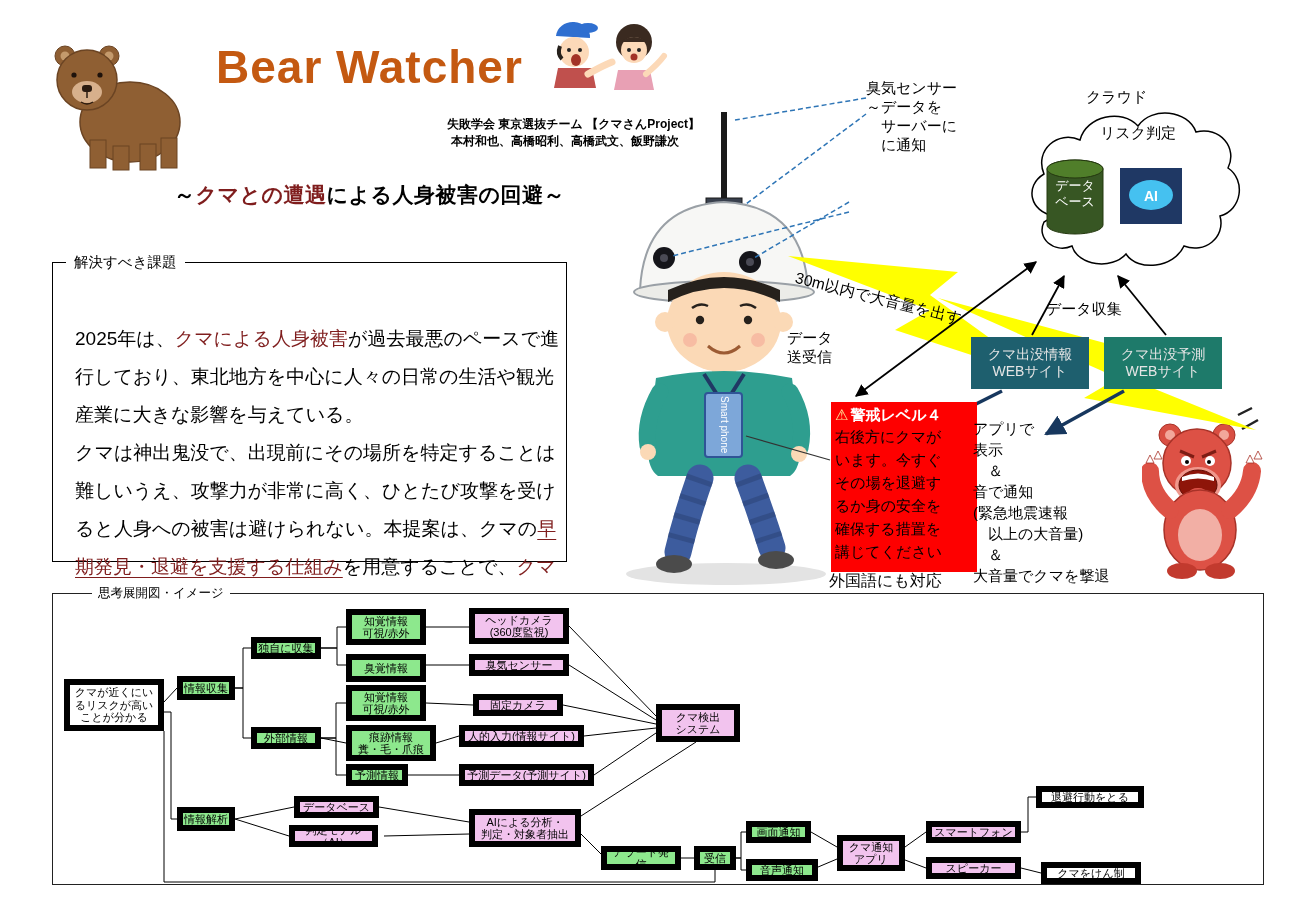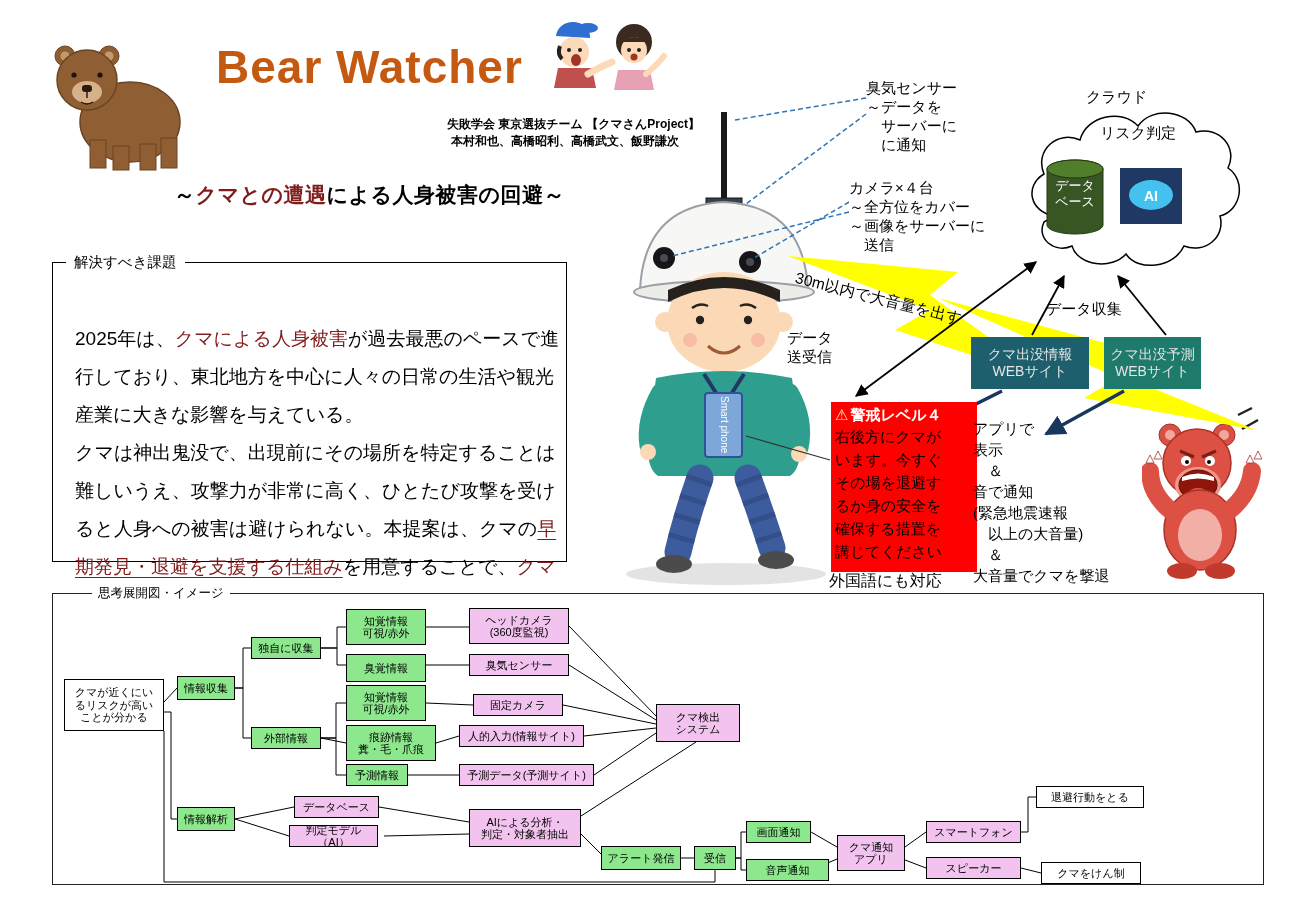--- a/index.html
+++ b/index.html
@@ -12,21 +12,21 @@
   #subtitle{left:174px;top:181px;font-size:21px;font-weight:bold;letter-spacing:.5px;}
   .red{color:#7f1d1d;}
   .ul{text-decoration:underline;text-underline-offset:4px;}
   #problem-box{left:52px;top:262px;width:513px;height:298px;border:1.5px solid #000;}
   #problem-label{left:66px;top:253px;background:#fff;padding:0 8px;font-size:14.5px;}
   #problem-text{left:75px;top:282px;width:492px;font-size:19px;line-height:38px;white-space:pre-line;}
   .legend{background:#fff;padding:0 6px;}
   .teal-box{color:#e5e5e5;font-size:14px;line-height:17px;text-align:center;display:flex;
             align-items:center;justify-content:center;white-space:pre-line;}
   #web-info{left:971px;top:337px;width:118px;height:52px;background:#1E5F6E;}
-  #web-pred{left:1104px;top:337px;width:97px;height:52px;background:#1E7A6A;}
+  #web-pred{left:1104px;top:337px;width:118px;height:52px;background:#1E7A6A;}
   #alert-box{left:831px;top:402px;width:146px;height:170px;background:#FE0000;padding:3px 4px;box-sizing:border-box;}
   #alert-title{color:#fff;font-weight:bold;font-size:15px;line-height:20px;}
   #alert-title .w-icon{color:#FFE699;margin-right:2px;}
   #alert-body{color:#000;font-size:15px;line-height:23px;white-space:pre-line;}
   #foreign{left:829px;top:571px;font-size:16px;}
   #app-note{left:973px;top:418px;font-size:15px;line-height:21px;white-space:pre-line;}
   #loud-note{left:798px;top:268px;font-size:15.5px;transform:rotate(14deg);transform-origin:left top;width:max-content;}
   #txrx-note{left:787px;top:328px;}
   #smell-note{left:866px;top:78px;}
   #camera-note{left:849px;top:178px;}
@@ -35,21 +35,21 @@
   #collect-label{left:1046px;top:300px;font-size:15px;}
   #db-text{left:1046px;top:178px;width:58px;color:#fff;font-size:13px;line-height:16px;text-align:center;white-space:pre-line;}
   #ai-box{left:1120px;top:168px;width:62px;height:56px;background:#1F3864;border-radius:0;}
   #ai-blob{position:absolute;left:9px;top:12px;width:44px;height:30px;background:#45C1F0;border-radius:50%;}
   #ai-text{position:absolute;left:0;top:0;width:100%;height:100%;display:flex;align-items:center;justify-content:center;
            color:#fff;font-weight:bold;font-size:14px;}
   #phone-text{left:706px;top:395px;width:36px;height:60px;writing-mode:vertical-rl;color:#fff;font-size:10px;
               display:flex;align-items:center;justify-content:center;line-height:13px;}
   #flow-box{left:52px;top:593px;width:1210px;height:290px;border:1.2px solid #222;background:#fff;}
   #flow-label{left:92px;top:585px;background:#fff;padding:0 6px;font-size:12.5px;}
-  .fnode{position:absolute;border:1px solid #000000;box-sizing:border-box;display:flex;align-items:center;justify-content:center;
+  .fnode{position:absolute;border:6px solid #000000;box-sizing:border-box;display:flex;align-items:center;justify-content:center;
          text-align:center;font-size:11px;line-height:12.5px;white-space:pre-line;background:#fff;padding:0 1px;overflow:hidden;}
   .green{background:#8DE88D;}
   .pink{background:#F2C3EE;}
 </style>
 </head>
 <body>
 
 <div id="canvas">
 
   <svg class="abs" style="left:35px;top:30px" width="150" height="142" viewBox="0 0 150 142">
@@ -196,24 +196,20 @@
   <div id="problem-label" class="abs legend">解決すべき課題</div>
   <div id="problem-text" class="abs">
     <span>2025年は、</span><span class="red">クマによる人身被害</span><span>が過去最悪のペースで進行しており、東北地方を中心に人々の日常の生活や観光産業に大きな影響を与えている。
 クマは神出鬼没で、出現前にその場所を特定することは難しいうえ、攻撃力が非常に高く、ひとたび攻撃を受けると人身への被害は避けられない。本提案は、クマの</span><span class="red ul">早期発見・退避を支援する仕組み</span><span>を用意することで、</span><span class="red">クマとの遭遇による人身被害の</span><span class="red ul">回避</span><span>を目的とするものである。</span>
   </div>
 
   <div id="smell-note" class="abs note">臭気センサー
 ～データを
 　サーバーに
 　に通知</div>
-  <div id="camera-note" class="abs note">カメラ×４台
-～全方位をカバー
-～画像をサーバーに
-　送信</div>
   <div id="loud-note" class="abs">30m以内で大音量を出す</div>
   <div id="txrx-note" class="abs note">データ
 送受信</div>
   <div id="phone-text" class="abs">Smart phone</div>
 
   <div id="cloud-label" class="abs">クラウド</div>
   <div id="risk-label" class="abs">リスク判定</div>
   <svg class="abs" style="left:1046px;top:158px" width="58" height="80" viewBox="0 0 58 80">
     <path d="M1,11 a28,9 0 0 1 56,0 v56 a28,9 0 0 1 -56,0 z" fill="#375623" stroke="#24380F"></path>
     <ellipse cx="29" cy="11" rx="28" ry="9" fill="#507E2A" stroke="#24380F"></ellipse>
@@ -289,21 +285,21 @@
     <div class="fnode pink" style="left:603px;top:110px;width:84px;height:38px">クマ検出
 システム</div>
     <div class="fnode green" style="left:124px;top:213px;width:58px;height:24px">情報解析</div>
     <div class="fnode pink" style="left:241px;top:202px;width:85px;height:22px">データベース</div>
     <div class="fnode pink" style="left:236px;top:231px;width:89px;height:22px">判定モデル（AI）</div>
     <div class="fnode pink" style="left:416px;top:215px;width:112px;height:38px">AIによる分析・
 判定・対象者抽出</div>
     <div class="fnode green" style="left:548px;top:252px;width:80px;height:24px">アラート発信</div>
     <div class="fnode green" style="left:641px;top:252px;width:42px;height:24px">受信</div>
     <div class="fnode green" style="left:693px;top:227px;width:65px;height:22px">画面通知</div>
-    <div class="fnode green" style="left:693px;top:265px;width:83px;height:22px">音声通知</div>
+    <div class="fnode green" style="left:693px;top:265px;width:72px;height:22px">音声通知</div>
     <div class="fnode pink" style="left:784px;top:241px;width:68px;height:36px">クマ通知
 アプリ</div>
     <div class="fnode pink" style="left:873px;top:227px;width:95px;height:22px">スマートフォン</div>
     <div class="fnode pink" style="left:873px;top:263px;width:95px;height:22px">スピーカー</div>
     <div class="fnode" style="left:983px;top:192px;width:108px;height:22px">退避行動をとる</div>
     <div class="fnode" style="left:988px;top:268px;width:100px;height:22px">クマをけん制</div>
   </div>
   <div id="flow-label" class="abs legend">思考展開図・イメージ</div>
 
 </div>

